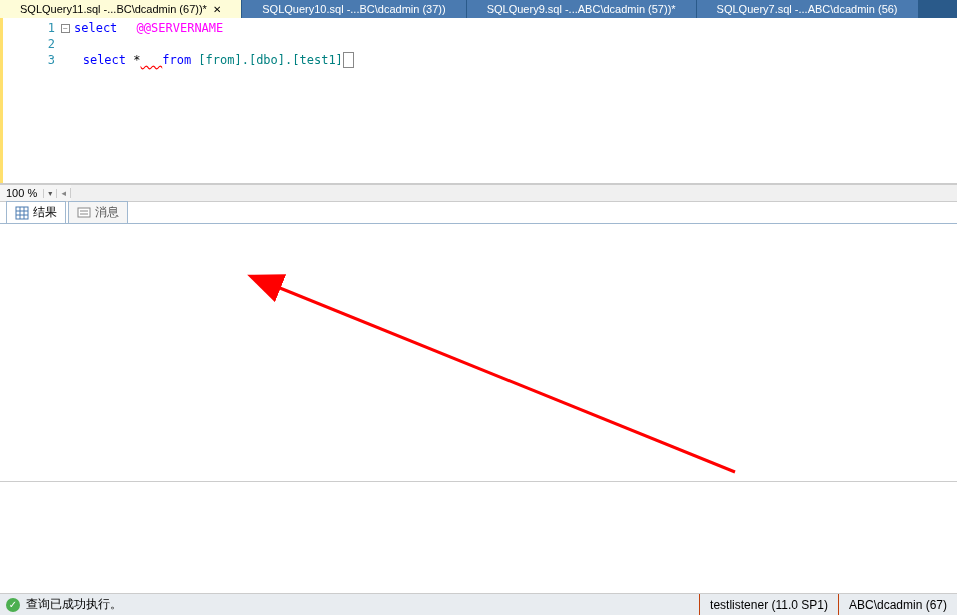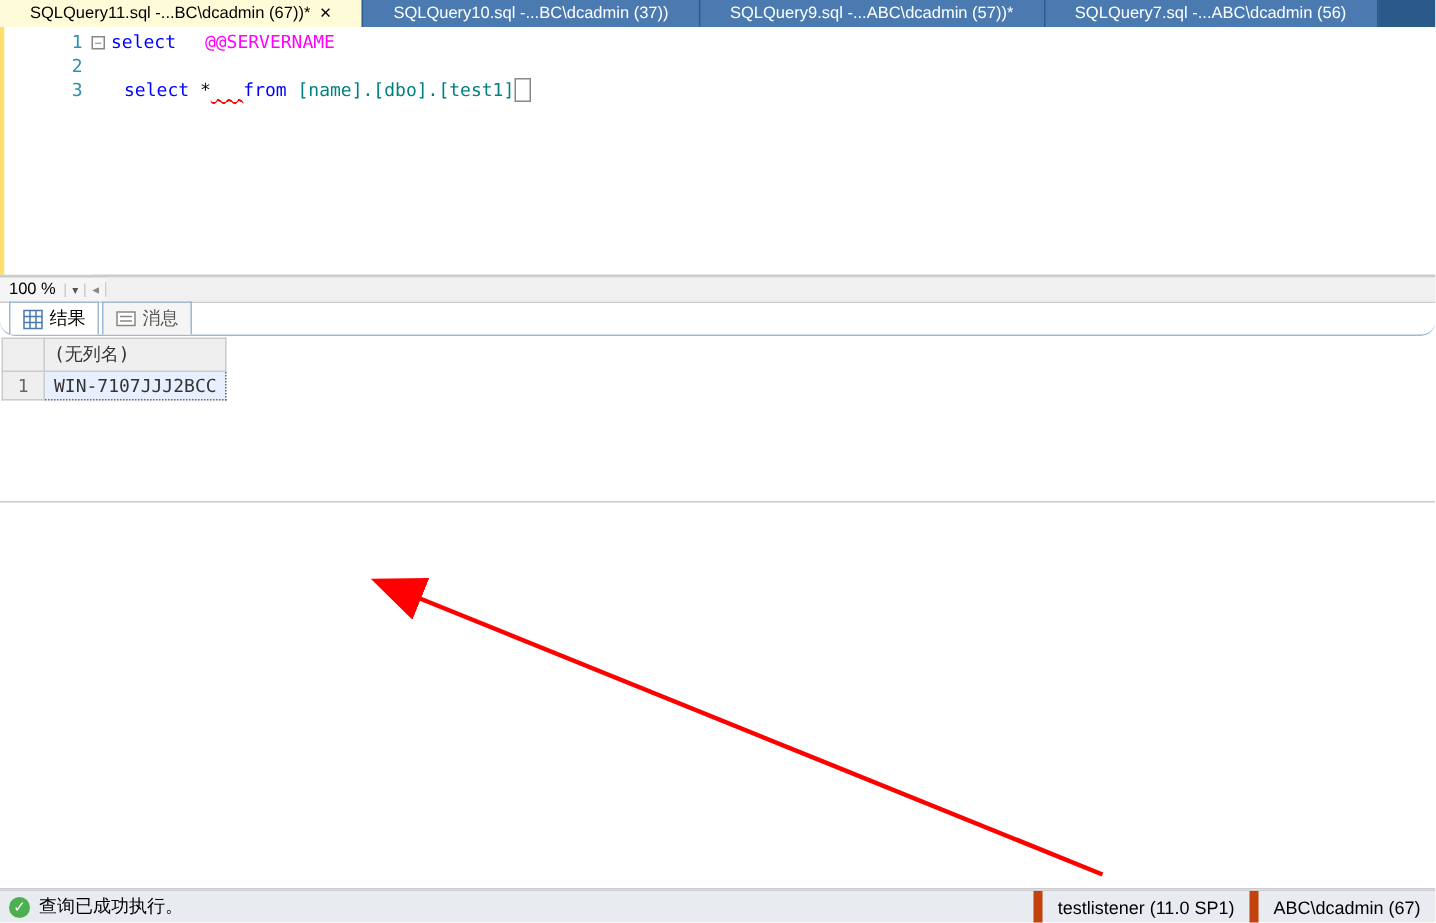--- a/index.html
+++ b/index.html
@@ -23,21 +23,21 @@
     .txt { color: #000; }
     .squiggle { text-decoration: underline wavy red; }
     .cursor-mark { border: 1px solid #888; padding: 0 1px; }
     
     .zoom-bar { height: 18px; display: flex; align-items: center; border-top: 1px solid #ccc; border-bottom: 1px solid #ccc; background: #f5f5f5; font-size: 11px; }
     .zoom-val { padding: 0 6px; }
     .zoom-drop { width: 14px; text-align: center; border-left: 1px solid #ccc; border-right: 1px solid #ccc; cursor: pointer; color: #555; font-size: 8px; }
     .hscroll-btn { width: 14px; text-align: center; border-right: 1px solid #ccc; color: #888; font-size: 9px; }
     .hscroll-track { flex: 1; height: 16px; background: #f0f0f0; }
     
-    .result-tabs { height: 22px; display: flex; align-items: flex-end; padding-left: 6px; background: #fff; border-bottom: 1px solid #a0b8d0; border-radius: 10px; }
+    .result-tabs { height: 22px; display: flex; align-items: flex-end; padding-left: 6px; background: #fff; border-bottom: 1px solid #a0b8d0; }
     .result-tab { display: flex; align-items: center; gap: 4px; padding: 2px 8px; border: 1px solid #a0b8d0; border-bottom: none; background: #fff; margin-right: 2px; cursor: pointer; font-size: 12px; }
     .result-tab.inactive { background: #f5f5f5; color: #555; }
     .rt-icon { width: 14px; height: 14px; display: flex; align-items: center; justify-content: center; }
     
     .results-container { height: 369px; overflow: hidden; background: #fff; position: relative; }
     .result-grid-wrapper { border-bottom: 1px solid #ccc; }
     .result-grid-wrapper.first { height: 110px; }
     .result-grid-wrapper.second { height: 258px; position: relative; }
     
     table.grid { border-collapse: collapse; font-size: 12px; font-family: "SimSun", monospace; margin: 1px; }
@@ -45,21 +45,21 @@
     table.grid td { border: 1px solid #eee; padding: 2px 6px; height: 18px; color: #333; }
     table.grid .rownum { background: #efefef; border: 1px solid #ccc; text-align: center; width: 28px; color: #666; }
     table.grid th.corner { width: 28px; background: #efefef; }
     table.grid td.selcell { background: #e8f0ff; border: 1px dotted #666; }
     
     .arrow-svg { position: absolute; top: 0; left: 0; pointer-events: none; }
     
     .status-bar { position: absolute; bottom: 0; left: 0; right: 0; height: 22px; background: #e8ecf0; border-top: 1px solid #ccc; display: flex; align-items: center; font-size: 12px; }
     .status-left { display: flex; align-items: center; gap: 6px; padding-left: 6px; flex: 1; }
     .check-icon { width: 14px; height: 14px; border-radius: 50%; background: #4caf50; color: #fff; display: flex; align-items: center; justify-content: center; font-size: 10px; }
-    .status-seg { padding: 0 10px; border-left: 6px solid #c2410c; height: 22px; display: flex; align-items: center; }
+    .status-seg { padding: 0 10px; border-left: 1px solid #c2410c; height: 22px; display: flex; align-items: center; }
   </style>
 </head>
 <body>
 
 <div class="tab-bar">
   <div class="tab active">
     <span>SQLQuery11.sql -...BC\dcadmin (67))*</span>
     <span class="tab-close">✕</span>
   </div>
   <div class="tab">
@@ -76,21 +76,21 @@
 <div class="editor-area">
   <div class="margin-bar"></div>
   <div class="gutter">
     <div>1</div>
     <div>2</div>
     <div>3</div>
   </div>
   <div class="code-area">
     <div class="code-line"><span class="collapse-box">−</span><span class="kw">select</span> <span class="sys">@@SERVERNAME</span></div>
     <div class="code-line"></div>
-    <div class="code-line">   <span class="kw">select</span> <span class="txt">*</span><span class="squiggle">   </span><span class="kw">from</span> <span class="obj">[name].[dbo].[test1]</span><span class="cursor-mark">&nbsp;</span></div>
+    <div class="code-line">   <span class="kw">select</span> <span class="txt">*</span><span class="squiggle">   </span><span class="kw">from</span> <span class="obj">[from].[dbo].[test1]</span><span class="cursor-mark">&nbsp;</span></div>
   </div>
 </div>
 
 <div class="zoom-bar">
   <span class="zoom-val">100 %</span>
   <span class="zoom-drop">▾</span>
   <span class="hscroll-btn">◂</span>
   <div class="hscroll-track"></div>
 </div>
 
@@ -113,34 +113,20 @@
           <rect x="1" y="2" width="12" height="9" fill="#fff" stroke="#888"></rect>
           <line x1="3" y1="5" x2="11" y2="5" stroke="#888"></line>
           <line x1="3" y1="8" x2="11" y2="8" stroke="#888"></line>
         </svg>
     </span>
     <span>消息</span>
   </div>
 </div>
 
 <div class="results-container">
-  <div class="result-grid-wrapper first">
-    <table class="grid">
-      <tbody>
-          <tr>
-        <th class="corner"></th>
-        <th>(无列名)</th>
-      </tr>
-      <tr>
-        <td class="rownum">1</td>
-        <td class="selcell">WIN-7107JJJ2BCC</td>
-      </tr>
-    </tbody>
-      </table>
-  </div>
   <div class="result-grid-wrapper second">
     <svg class="arrow-svg" width="957" height="258">
       <defs>
         <marker id="arrowhead" markerWidth="12" markerHeight="10" refX="2" refY="5" orient="auto">
           <polygon points="0 0, 12 5, 0 10" fill="red"></polygon>
         </marker>
       </defs>
       <line x1="735" y1="248" x2="275" y2="62" stroke="red" stroke-width="3" marker-end="url(#arrowhead)"></line>
     </svg>
   </div>

